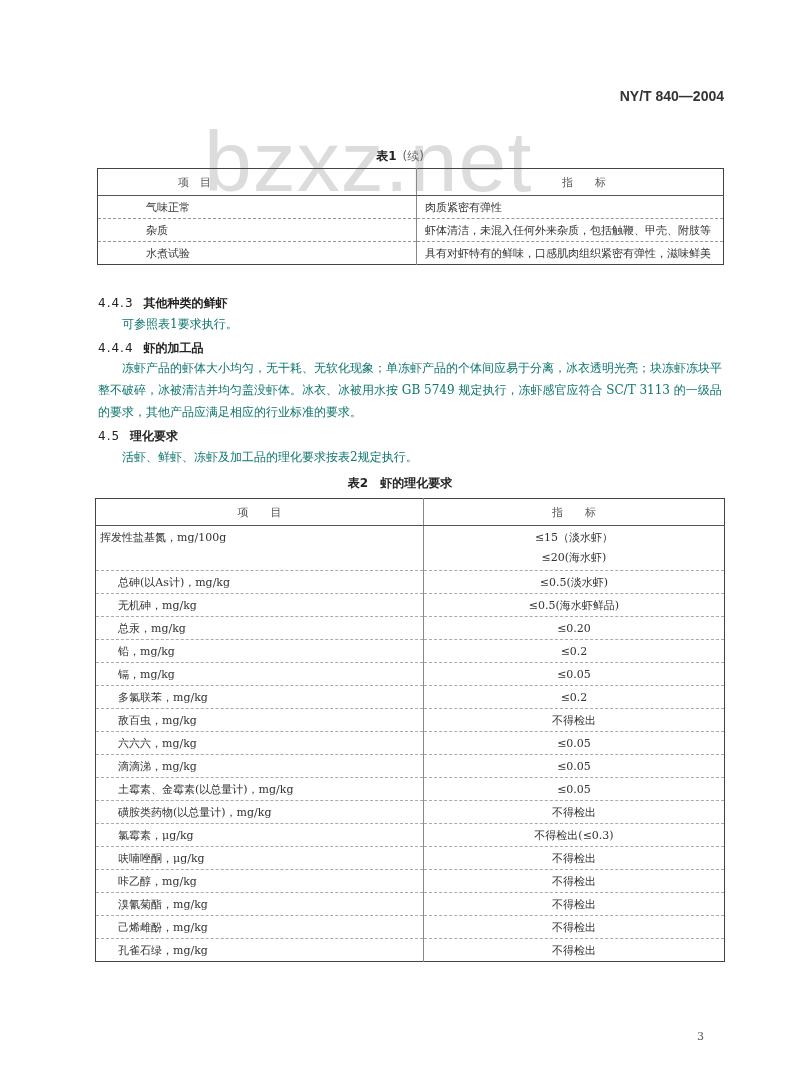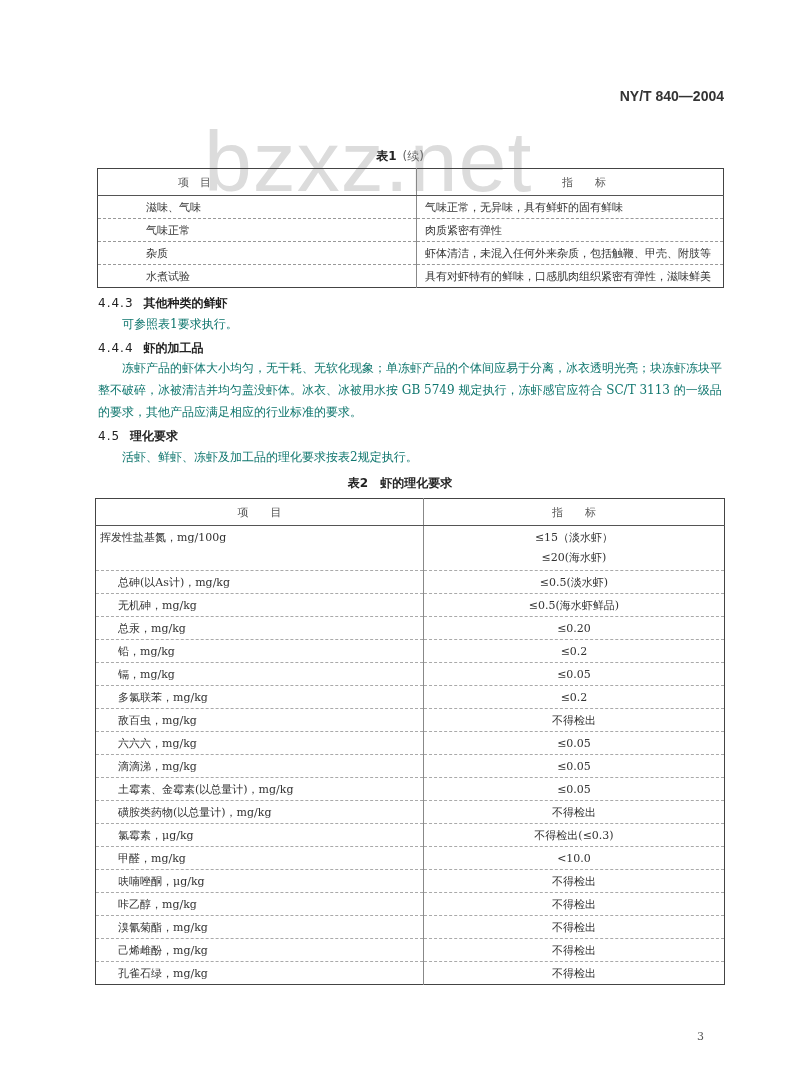--- a/index.html
+++ b/index.html
@@ -75,24 +75,20 @@
   <span>表1</span><span class="cont">(续)</span>
 </div>
 
 <table id="t1">
   <tbody>
       <tr>
     <th class="c1">项　目</th>
     <th class="c2">指　　标</th>
   </tr>
   <tr>
-    <td class="c1">滋味、气味</td>
-    <td class="c2">气味正常，无异味，具有鲜虾的固有鲜味</td>
-  </tr>
-  <tr>
     <td class="c1">气味正常</td>
     <td class="c2">肉质紧密有弹性</td>
   </tr>
   <tr>
     <td class="c1">杂质</td>
     <td class="c2">虾体清洁，未混入任何外来杂质，包括触鞭、甲壳、附肢等</td>
   </tr>
   <tr>
     <td class="c1">水煮试验</td>
     <td class="c2">具有对虾特有的鲜味，口感肌肉组织紧密有弹性，滋味鲜美</td>
@@ -172,24 +168,20 @@
       </tr>
   <tr>
         <td class="c1">磺胺类药物(以总量计)，mg/kg</td>
         <td class="c2">不得检出</td>
       </tr>
   <tr>
         <td class="c1">氯霉素，μg/kg</td>
         <td class="c2">不得检出(≤0.3)</td>
       </tr>
   <tr>
-        <td class="c1">甲醛，mg/kg</td>
-        <td class="c2">&lt;10.0</td>
-      </tr>
-  <tr>
         <td class="c1">呋喃唑酮，μg/kg</td>
         <td class="c2">不得检出</td>
       </tr>
   <tr>
         <td class="c1">咔乙醇，mg/kg</td>
         <td class="c2">不得检出</td>
       </tr>
   <tr>
         <td class="c1">溴氰菊酯，mg/kg</td>
         <td class="c2">不得检出</td>

